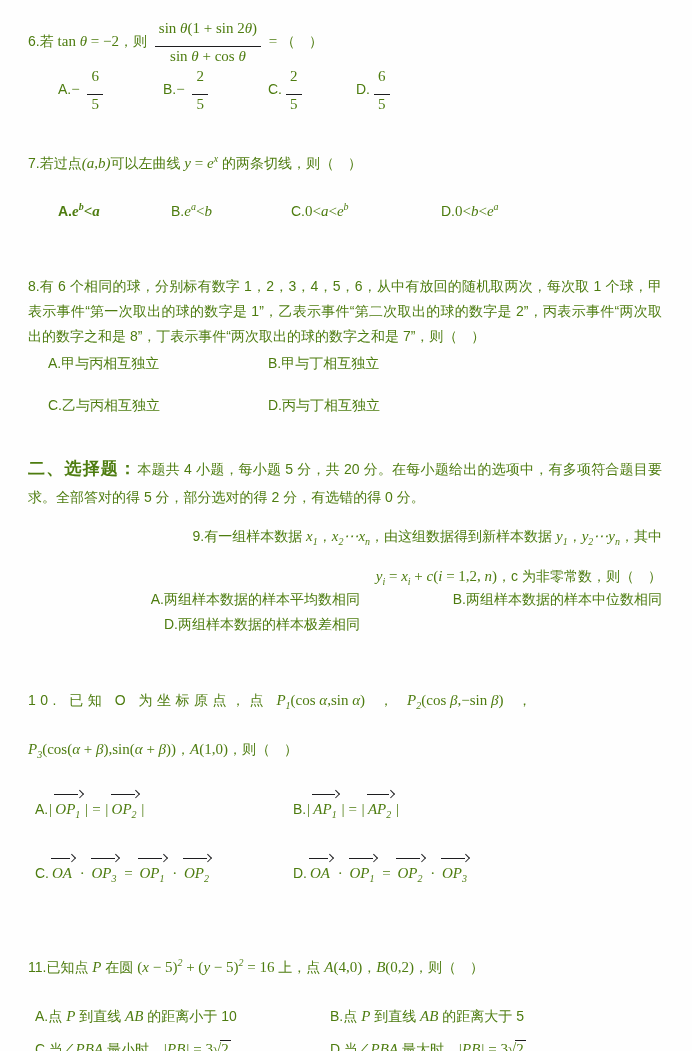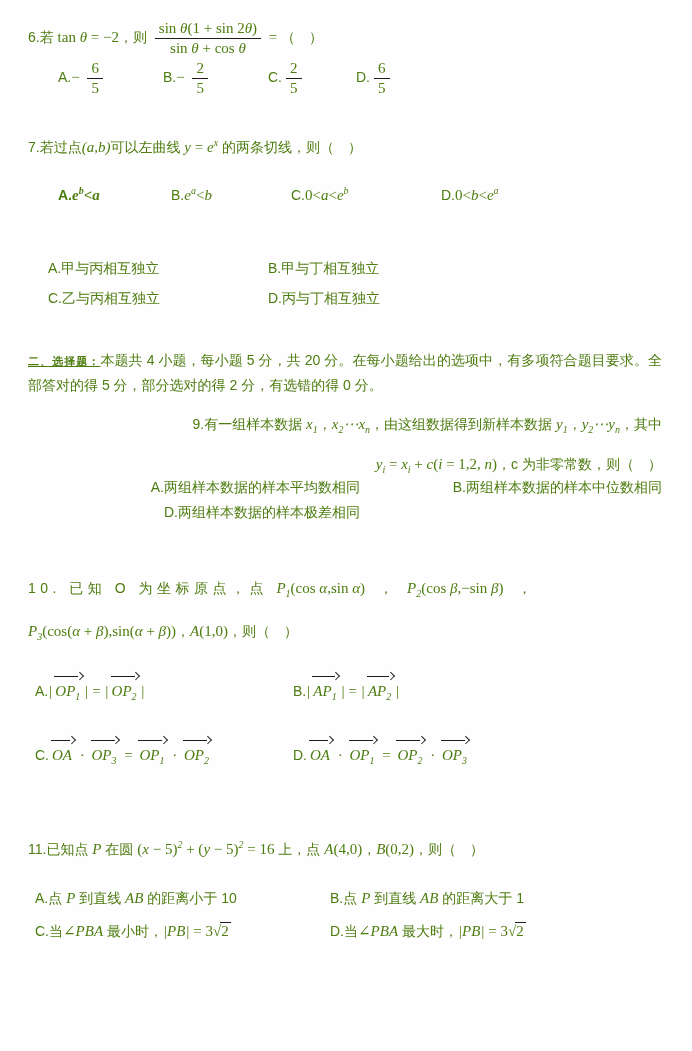--- a/index.html
+++ b/index.html
@@ -14,21 +14,21 @@
   .q{margin:0;}
   .stem{line-height:1.7;}
   
   .t{}
   .ts{letter-spacing:4.5px;}
   .m{font-family:"Liberation Serif","DejaVu Serif",serif;font-style:italic;font-size:15px;}
   .mr{font-family:"Liberation Serif","DejaVu Serif",serif;font-style:normal;font-size:15px;}
   sub,sup{font-family:"Liberation Serif","DejaVu Serif",serif;font-style:italic;font-size:10px;line-height:0;}
   
   .frac{display:inline-block;vertical-align:middle;text-align:center;line-height:1.15;margin:0 4px;font-family:"Liberation Serif","DejaVu Serif",serif;font-size:15px;}
-  .fnum{display:block;border-bottom:1.3px solid #1d1d1f;padding:0 4px 1px;}
+  .fnum{display:block;border-bottom:1.3px solid #1d1d1f;padding:0 4px 9px;}
   .fden{display:block;padding-top:1px;}
   
   .vec{position:relative;display:inline-block;padding:5px 3px 0 2px;margin:10px 1px;font-family:"Liberation Serif","DejaVu Serif",serif;font-style:italic;font-size:15px;}
   .vec::before{content:"";position:absolute;top:1px;left:1px;right:5px;border-top:1.2px solid #1d1d1f;}
   .vec::after{content:"";position:absolute;top:-1.4px;right:1px;width:4.5px;height:4.5px;border-top:1.2px solid #1d1d1f;border-right:1.2px solid #1d1d1f;transform:rotate(45deg);}
   .vec sub{font-style:italic;}
   
   .sqrt{display:inline-block;white-space:nowrap;}
   .rad{font-family:"Liberation Serif","DejaVu Serif",serif;font-size:15px;}
   .arg{font-family:"Liberation Serif","DejaVu Serif",serif;font-size:15px;border-top:1.2px solid #1d1d1f;margin-left:-1px;padding:0 2px 0 1px;}
@@ -38,35 +38,35 @@
   .q6-opts{margin-top:2px;}
   .q6-opts .opt:nth-child(1){width:105px;}
   .q6-opts .opt:nth-child(2){width:105px;}
   .q6-opts .opt:nth-child(3){width:88px;}
   .q7-opts{margin-top:26px;}
   .q7-opts .opt:nth-child(1){width:113px;font-weight:bold;}
   .q7-opts .opt:nth-child(2){width:120px;}
   .q7-opts .opt:nth-child(3){width:150px;}
   
   .opts-grid{display:grid;margin-left:7px;line-height:1.55;}
-  .g8{grid-template-columns:220px auto;row-gap:9px;margin-top:4px;margin-left:20px;}
+  .g8{grid-template-columns:220px auto;row-gap:20px;margin-top:4px;margin-left:20px;}
   .g9{grid-template-columns:325px auto;row-gap:3px;}
   .g10{grid-template-columns:258px auto;row-gap:16px;margin-top:20px;}
   .g11{grid-template-columns:295px auto;row-gap:10px;margin-top:24px;}
   
   .q6{margin-top:6px;}
   .q7{margin-top:38px;}
   .q8{margin-top:54px;}
   .q8-text{line-height:1.8;text-align:justify;margin:0;}
   .section-head{margin:38px 0 0;line-height:1.8;text-align:justify;}
-  .section-head strong{font-size:11px;letter-spacing:1px;text-decoration:underline;}
+  .section-head strong{font-size:17px;letter-spacing:1px;}
   .q9{margin-top:14px;text-align:right;}
   .q9 .stem2{margin-top:14px;}
   .q10{margin-top:52px;}
-  .q10 .stem2{margin-top:18px;}
+  .q10 .stem2{margin-top:24px;}
   .q11{margin-top:60px;}
 </style>
 </head>
 <body>
 
 <div class="page">
 
   <div class="q q6">
     <div class="stem"><span class="t">6.若 </span><span class="mr">tan </span><span class="m">θ</span><span class="mr"> = −2</span><span class="t">，则 </span><span class="frac"><span class="fnum"><span class="mr">sin </span><span class="m">θ</span><span class="mr">(1 + sin 2</span><span class="m">θ</span><span class="mr">)</span></span><span class="fden"><span class="mr">sin </span><span class="m">θ</span><span class="mr"> + cos </span><span class="m">θ</span></span></span><span class="mr"> = </span><span class="t">（　）</span></div>
     <div class="opts-row q6-opts">
@@ -81,20 +81,21 @@
     <div class="stem"><span class="t">7.若过点</span><span class="m">(a,b)</span><span class="t">可以左曲线 </span><span class="m">y</span><span class="mr"> = </span><span class="m">e</span><sup>x</sup><span class="t"> 的两条切线，则（　）</span></div>
     <div class="opts-row q7-opts">
       <span class="opt"><span class="t">A.</span><span class="m">e</span><sup>b</sup><span class="mr">&lt;</span><span class="m">a</span></span>
       <span class="opt"><span class="t">B.</span><span class="m">e</span><sup>a</sup><span class="mr">&lt;</span><span class="m">b</span></span>
       <span class="opt"><span class="t">C.</span><span class="mr">0&lt;</span><span class="m">a</span><span class="mr">&lt;</span><span class="m">e</span><sup>b</sup></span>
       <span class="opt"><span class="t">D.</span><span class="mr">0&lt;</span><span class="m">b</span><span class="mr">&lt;</span><span class="m">e</span><sup>a</sup></span>
     </div>
   </div>
 
   <div class="q q8">
+    <p class="q8-text">8.有 6 个相同的球，分别标有数字 1，2，3，4，5，6，从中有放回的随机取两次，每次取 1 个球，甲表示事件“第一次取出的球的数字是 1”，乙表示事件“第二次取出的球的数字是 2”，丙表示事件“两次取出的数字之和是 8”，丁表示事件“两次取出的球的数字之和是 7”，则（　）</p>
     <div class="opts-grid g8">
       <span class="opt">A.甲与丙相互独立</span>
       <span class="opt">B.甲与丁相互独立</span>
       <span class="opt">C.乙与丙相互独立</span>
       <span class="opt">D.丙与丁相互独立</span>
     </div>
   </div>
 
   <p class="section-head">
     <strong>二、选择题：</strong><span>本题共 4 小题，每小题 5 分，共 20 分。在每小题给出的选项中，有多项符合题目要求。全部答对的得 5 分，部分选对的得 2 分，有选错的得 0 分。</span>
@@ -118,19 +119,19 @@
       <span class="opt"><span class="t">B.</span><span class="m">|</span><span class="vec">AP<sub>1</sub></span><span class="m">|</span><span class="mr"> = </span><span class="m">|</span><span class="vec">AP<sub>2</sub></span><span class="m">|</span></span>
       <span class="opt"><span class="t">C.</span><span class="vec">OA</span><span class="mr"> · </span><span class="vec">OP<sub>3</sub></span><span class="mr"> = </span><span class="vec">OP<sub>1</sub></span><span class="mr"> · </span><span class="vec">OP<sub>2</sub></span></span>
       <span class="opt"><span class="t">D.</span><span class="vec">OA</span><span class="mr"> · </span><span class="vec">OP<sub>1</sub></span><span class="mr"> = </span><span class="vec">OP<sub>2</sub></span><span class="mr"> · </span><span class="vec">OP<sub>3</sub></span></span>
     </div>
   </div>
 
   <div class="q q11">
     <div class="stem"><span class="t">11.已知点 </span><span class="m">P</span><span class="t"> 在圆 </span><span class="mr">(</span><span class="m">x</span><span class="mr"> − 5)</span><sup>2</sup><span class="mr"> + (</span><span class="m">y</span><span class="mr"> − 5)</span><sup>2</sup><span class="mr"> = 16</span><span class="t"> 上，点 </span><span class="m">A</span><span class="mr">(4,0)</span><span class="t">，</span><span class="m">B</span><span class="mr">(0,2)</span><span class="t">，则（　）</span></div>
     <div class="opts-grid g11">
       <span class="opt"><span class="t">A.点 </span><span class="m">P</span><span class="t"> 到直线 </span><span class="m">AB</span><span class="t"> 的距离小于 10</span></span>
-      <span class="opt"><span class="t">B.点 </span><span class="m">P</span><span class="t"> 到直线 </span><span class="m">AB</span><span class="t"> 的距离大于 1</span></span>
+      <span class="opt"><span class="t">B.点 </span><span class="m">P</span><span class="t"> 到直线 </span><span class="m">AB</span><span class="t"> 的距离大于 5</span></span>
       <span class="opt"><span class="t">C.当</span><span class="mr">∠</span><span class="m">PBA</span><span class="t"> 最小时，</span><span class="m">|PB|</span><span class="mr"> = 3</span><span class="sqrt"><span class="rad">√</span><span class="arg">2</span></span></span>
       <span class="opt"><span class="t">D.当</span><span class="mr">∠</span><span class="m">PBA</span><span class="t"> 最大时，</span><span class="m">|PB|</span><span class="mr"> = 3</span><span class="sqrt"><span class="rad">√</span><span class="arg">2</span></span></span>
     </div>
   </div>
 
 </div>
 
 </body></html>

